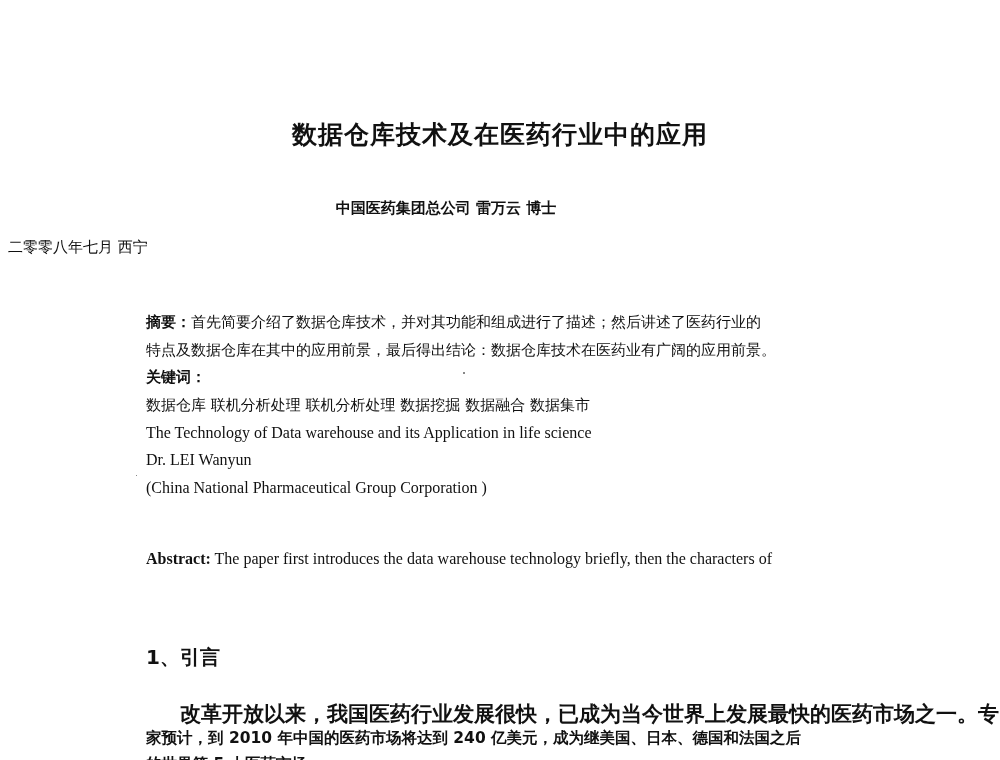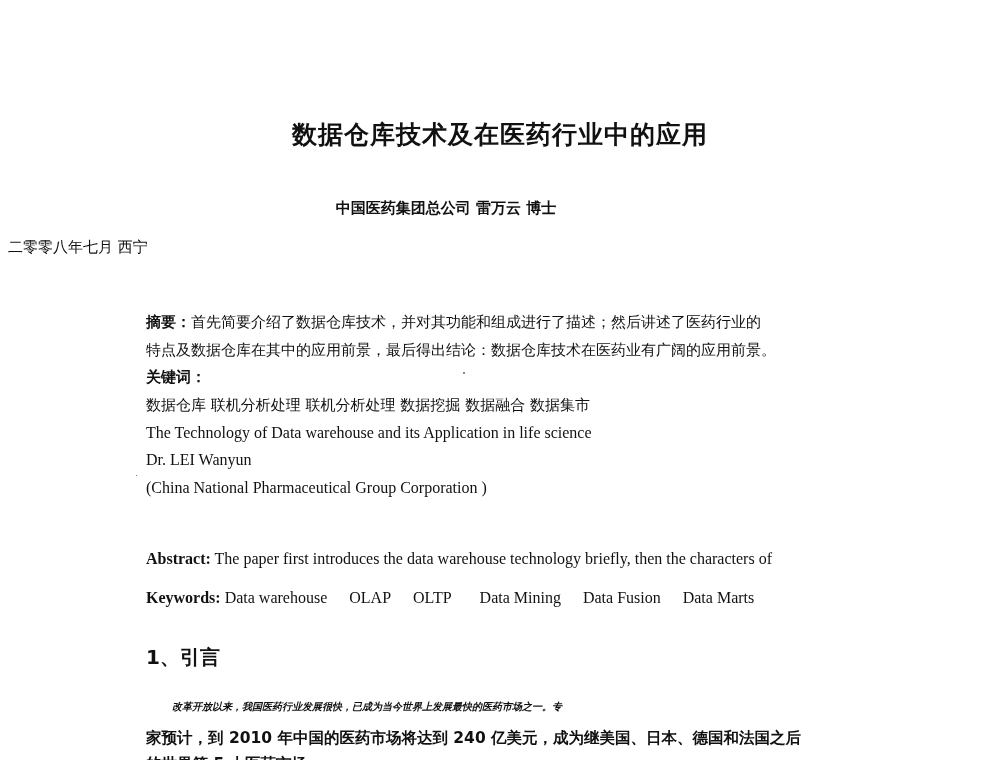--- a/index.html
+++ b/index.html
@@ -93,31 +93,22 @@
   </div>
 
   <div class="line en" style="top:424px;">The Technology of Data warehouse and its Application in life science</div>
   <div class="line en" style="top:451px;">Dr. LEI Wanyun</div>
   <div class="line en" style="top:479px;">(China National Pharmaceutical Group Corporation )</div>
 
   <div class="line en" style="top:534px;margin-top:16px;">
     <span class="bold">Abstract:</span><span> The paper first introduces the data warehouse technology briefly, then the characters of</span>
   </div>
 
-  <div class="line en" style="top:589px;">
-    <span class="bold">Keywords:</span>
-    <span>Data warehouse</span><span class="kw-gap"></span>
-    <span>OLAP</span><span class="kw-gap"></span>
-    <span>OLTP</span><span class="kw-gap-wide"></span>
-    <span>Data Mining</span><span class="kw-gap"></span>
-    <span>Data Fusion</span><span class="kw-gap"></span>
-    <span>Data Marts</span>
-  </div>
 
   <div class="line cjk bold" style="top:644px; font-size:20px;">1、引言</div>
 
-  <div class="line cjk bold" style="top:700px; left:172px; font-size:10px;font-style:italic;">改革开放以来，我国医药行业发展很快，已成为当今世界上发展最快的医药市场之一。专</div>
+  <div class="line cjk bold" style="top:700px; left:180px; font-size:21px;">改革开放以来，我国医药行业发展很快，已成为当今世界上发展最快的医药市场之一。专</div>
   <div class="line cjk bold" style="top:728px; font-size:15.5px;">家预计，到 2010 年中国的医药市场将达到 240 亿美元，成为继美国、日本、德国和法国之后</div>
   <div class="line cjk bold" style="top:754px; font-size:15.5px;">的世界第 5 大医药市场。</div>
 
   <div class="speck" style="left:463px; top:372px;"></div>
   <div class="speck" style="left:136px; top:475px; width:1px; height:1px;"></div>
 </div>
 
 </body></html>

